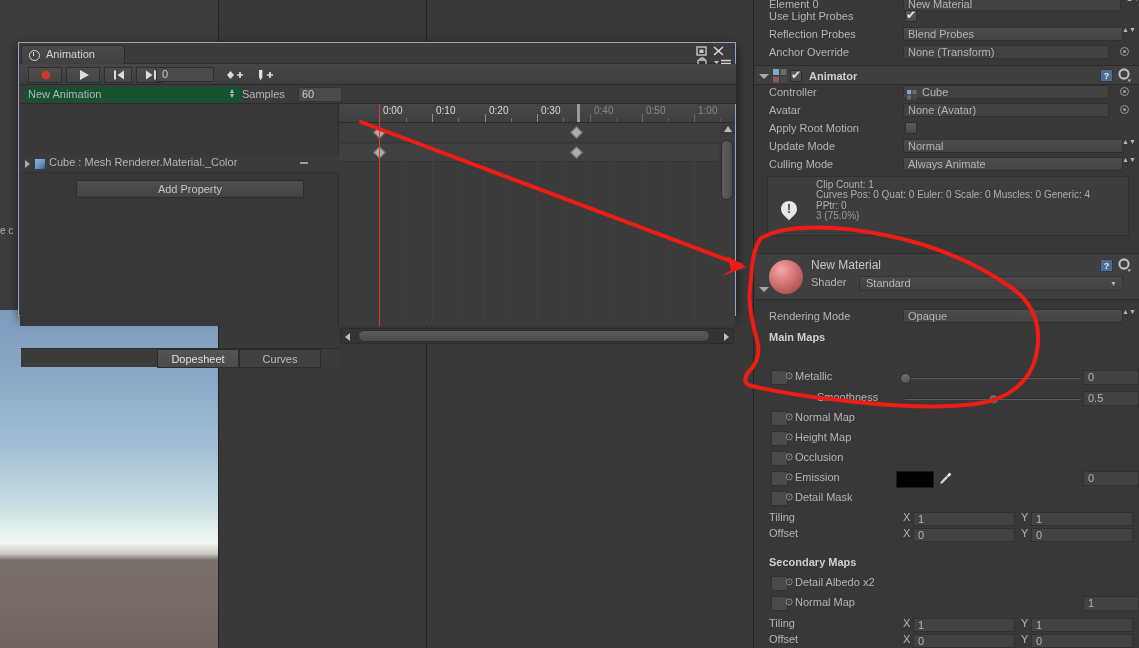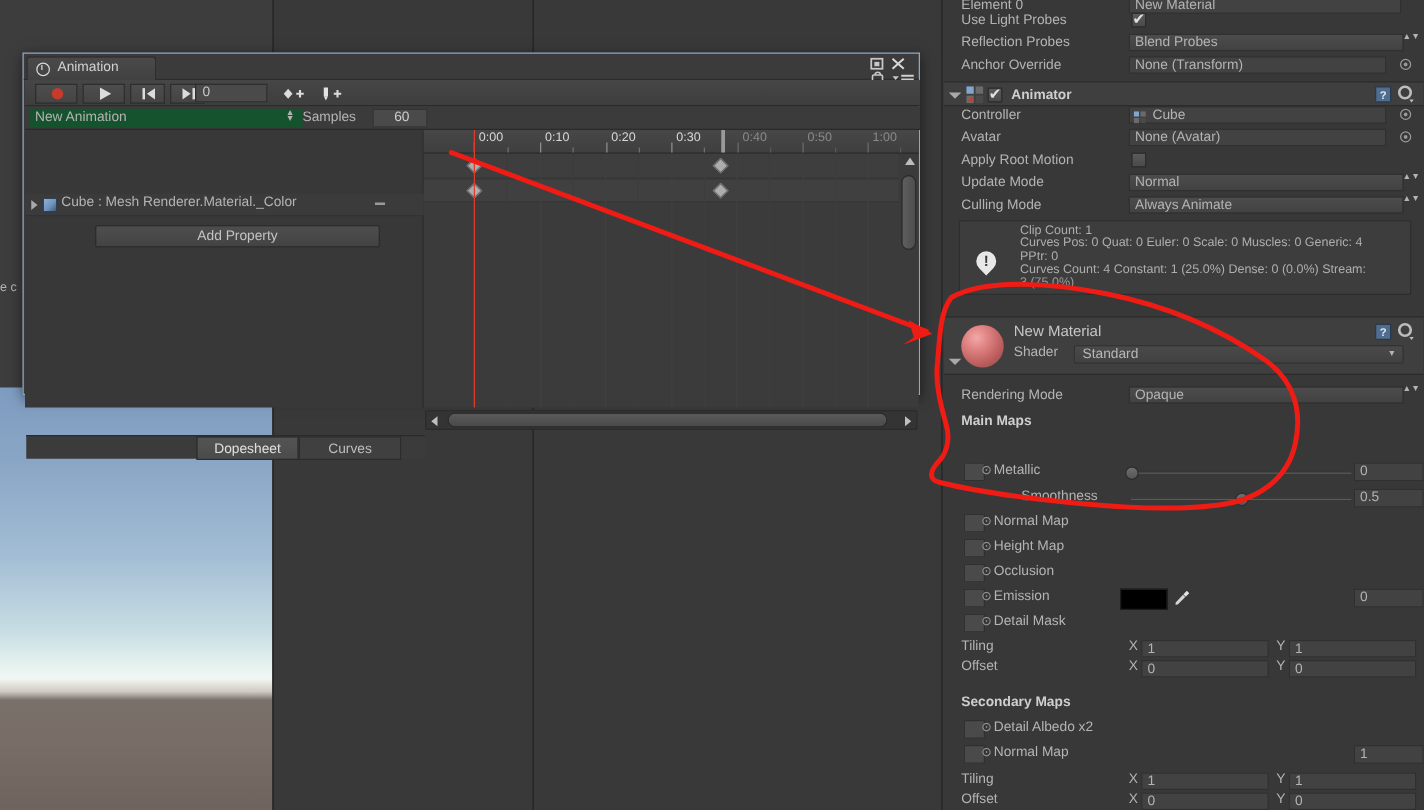--- a/index.html
+++ b/index.html
@@ -219,21 +219,21 @@
     background: #3b3b3b; border-bottom: 1px solid #2b2b2b;
   }
   #clip-popup {
     position: absolute; left: 4px; top: 2px; width: 218px; height: 15px;
     background: #14532d; color: #b4b4b4; font-size: 11px; line-height: 14px; padding-left: 4px;
   }
   #samples-label { position: absolute; left: 222px; top: 3px; font-size: 11px; color: #b4b4b4; }
   #samples-field {
     position: absolute; left: 278px; top: 2px; width: 44px; height: 15px;
     background: #4a4a4a; border: 1px solid #333; color: #cfcfcf;
-    font-size: 11px; line-height: 13px; padding-left: 3px; text-align: center;
+    font-size: 11px; line-height: 13px; padding-left: 3px;
   }
   #anim-left-pane {
     position: absolute; left: 1px; top: 61px; width: 319px; height: 222px;
     background: #383838; border-right: 1px solid #2b2b2b;
   }
   #prop-row {
     position: absolute; left: 0; top: 51px; width: 319px; height: 18px;
     background: #3b3b3b; border-bottom: 1px solid #323232;
   }
   #prop-arrow {
@@ -423,21 +423,20 @@
       <span class="insp-field popup" style="width:220px;">Always Animate</span>
       <span class="popup-arrows" style="right:10px;top:1px;">▲▼</span>
     </div>
 
     <div id="animator-infobox">
       <span class="info-bang"></span>
       <div class="ibtext">
         <div>Clip Count: 1</div>
         <div>Curves Pos: 0 Quat: 0 Euler: 0 Scale: 0 Muscles: 0 Generic: 4</div>
         <div>PPtr: 0</div>
-        <div>Curves Count: 4 Constant: 1 (25.0%) Dense: 0 (0.0%) Stream:</div>
         <div style="color:#9a9a9a;">3 (75.0%)</div>
       </div>
     </div>
 
     <div id="mat-header">
       <span class="mat-foldout"></span>
       <span id="mat-preview"></span>
       <span id="mat-name">New Material</span>
       <span id="mat-shader-label">Shader</span>
       <span id="mat-shader-field">Standard</span>

